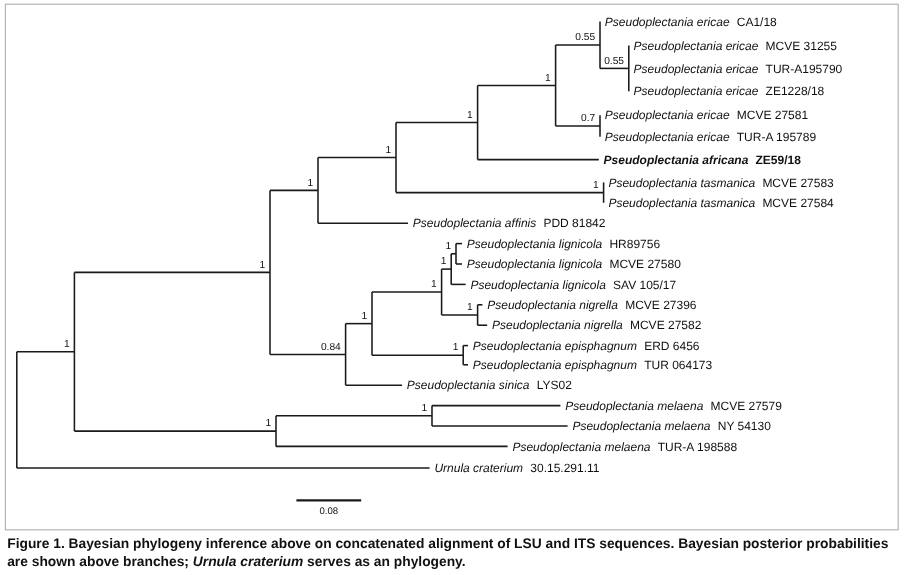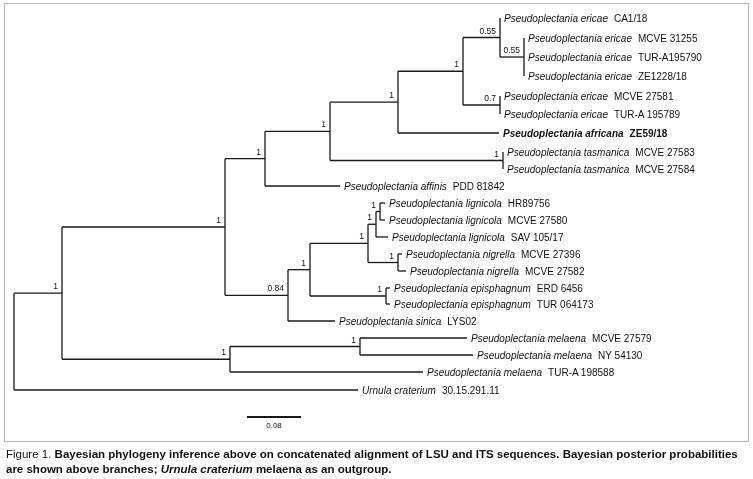--- a/index.html
+++ b/index.html
@@ -2,21 +2,21 @@
 <html><head>
 <meta charset="utf-8">
 <style>
   html,body{margin:0;padding:0;background:#ffffff;}
   body{width:753px;height:479px;position:relative;font-family:"Liberation Sans",sans-serif;overflow:hidden;}
   .figure{position:absolute;inset:0;}
   #tree-svg{position:absolute;top:0;left:0;}
   svg text{font-family:"Liberation Sans",sans-serif;fill:#111;}
   .caption{position:absolute;left:6px;top:447px;width:742px;margin:0;
            font-size:11.5px;font-weight:600;color:#111;line-height:1.3;}
-  .caption b{font-weight:400;}
+  .caption b{font-weight:700;}
   .caption i{font-style:italic;}
 </style>
 </head>
 <body>
 
 <div class="figure">
   <svg id="tree-svg" width="753" height="446" viewBox="0 0 753 446">
       <rect x="4.5" y="3.5" width="744" height="438" fill="none" stroke="#b5b5b5" stroke-width="1"></rect>
       <line x1="14" y1="293.125" x2="14" y2="390" stroke="#1a1a1a" stroke-width="1.3"></line>
       <line x1="62" y1="227" x2="62" y2="359.25" stroke="#1a1a1a" stroke-width="1.3"></line>
@@ -116,14 +116,14 @@
       <text x="471" y="341.5" font-size="10"><tspan font-style="italic">Pseudoplectania melaena</tspan><tspan dx="6">MCVE 27579</tspan></text>
       <line x1="360" y1="355" x2="473" y2="355" stroke="#1a1a1a" stroke-width="1.3"></line>
       <text x="477" y="358.5" font-size="10"><tspan font-style="italic">Pseudoplectania melaena</tspan><tspan dx="6">NY 54130</tspan></text>
       <line x1="230" y1="372" x2="423" y2="372" stroke="#1a1a1a" stroke-width="1.3"></line>
       <text x="427" y="375.5" font-size="10"><tspan font-style="italic">Pseudoplectania melaena</tspan><tspan dx="6">TUR-A 198588</tspan></text>
       <line x1="14" y1="390" x2="358" y2="390" stroke="#1a1a1a" stroke-width="1.3"></line>
       <text x="362" y="393.5" font-size="10"><tspan font-style="italic">Urnula craterium</tspan><tspan dx="6">30.15.291.11</tspan></text>
       <line x1="247" y1="417" x2="301" y2="417" stroke="#1a1a1a" stroke-width="2"></line>
       <text x="274" y="428" text-anchor="middle" font-size="8">0.08</text>
     </svg>
-  <p class="caption"><b>Figure 1.</b><span> Bayesian phylogeny inference above on concatenated alignment of LSU and ITS sequences. Bayesian posterior probabilities are shown above branches; </span><i>Urnula craterium</i><span> melaena as an outgroup.</span></p>
+  <p class="caption"><b>Figure 1.</b><span> Bayesian phylogeny inference above on concatenated alignment of LSU and ITS sequences. Bayesian posterior probabilities are shown above branches; </span><i>Urnula craterium</i><span> serves as an phylogeny.</span></p>
 </div>
 
 </body></html>

